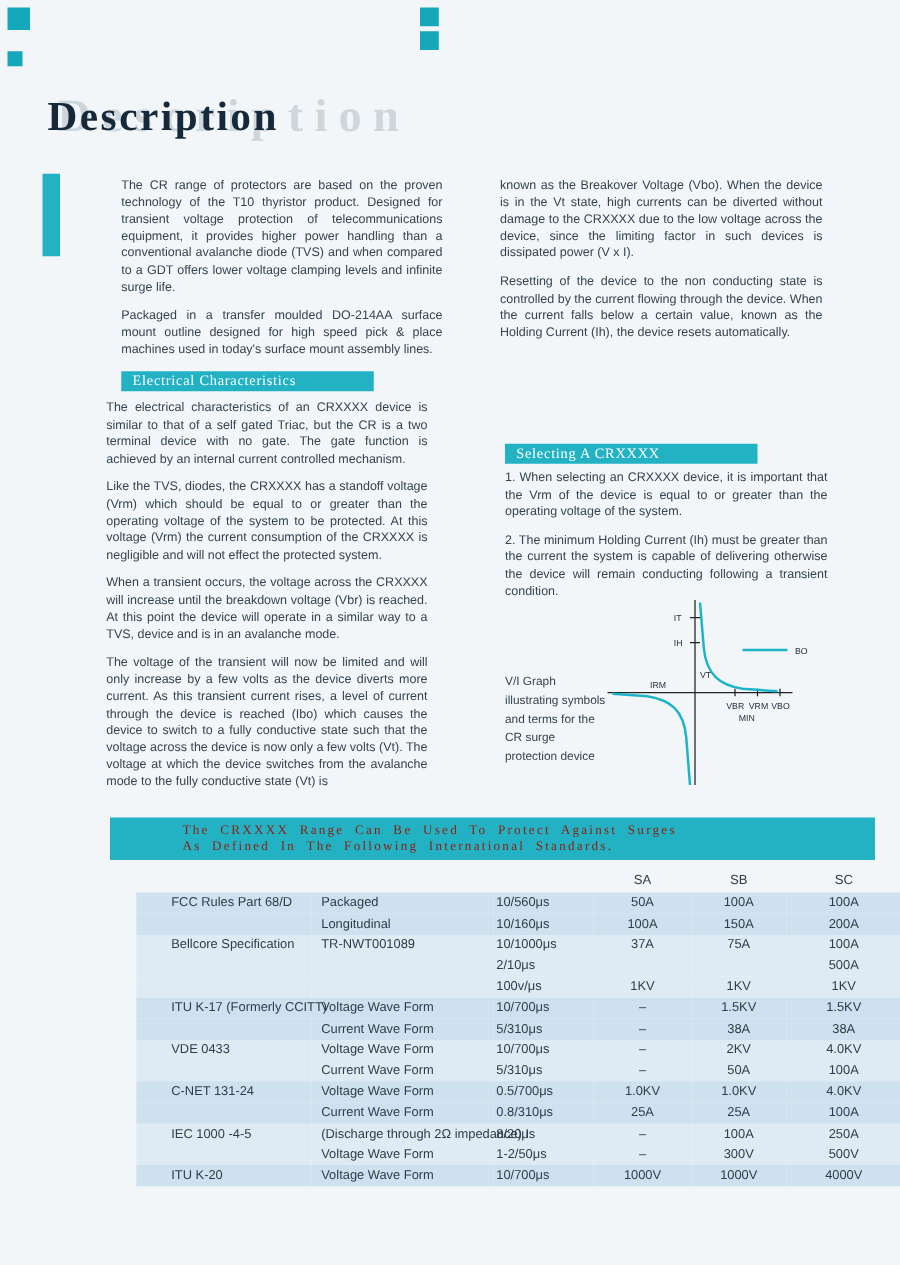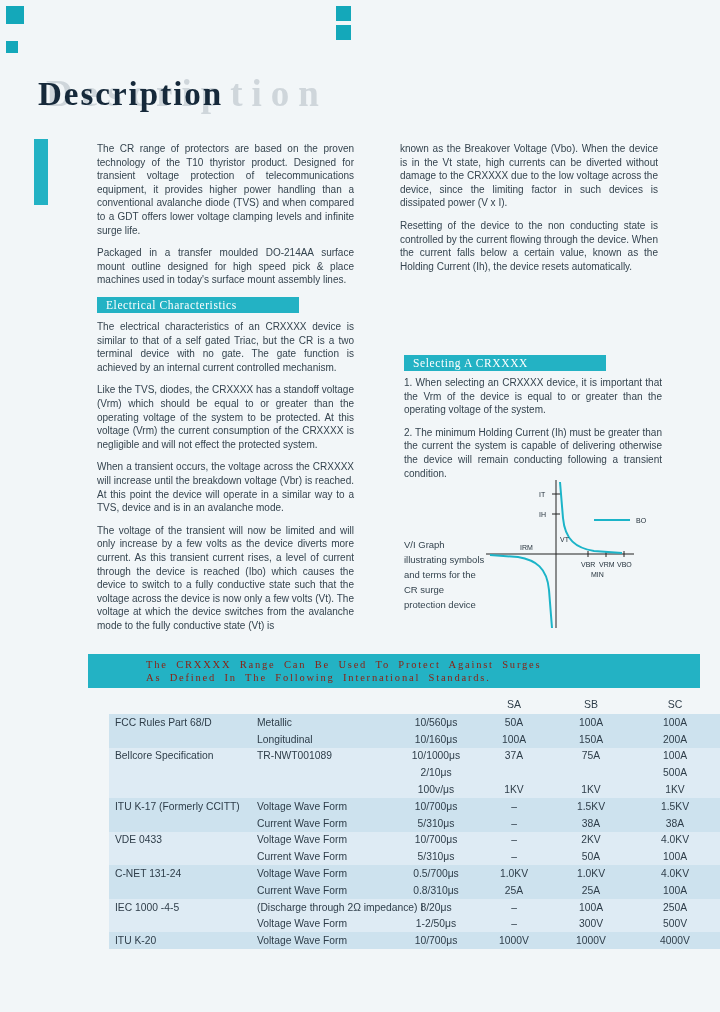--- a/index.html
+++ b/index.html
@@ -22,21 +22,21 @@
     font-size:33px; letter-spacing:2px; color:#16293a;
   }
 
   .col { position:absolute; width:257px; }
   .col p {
     margin:0 0 9px 0; font-size:10px; line-height:13.6px;
     text-align:justify; color:#35444f;
   }
   .col-intro-left  { left:97px;  top:142px; }
   .col-intro-right { left:400px; top:142px; width:258px; }
-  .col-elec-body   { left:97px;  top:320px; }
+  .col-elec-body   { left:85px;  top:320px; }
   .col-select-body { left:404px; top:376px; width:258px; }
 
   .sec-bar {
     position:absolute; height:16px; width:202px; box-sizing:border-box;
     background:#23b2c4; color:#ffffff;
     font-family:"Liberation Serif", serif; font-size:11.5px;
     line-height:16px; padding-left:9px; letter-spacing:0.6px;
   }
   .sec-bar-elec   { left:97px;  top:297px; }
   .sec-bar-select { left:404px; top:355px; }
@@ -54,23 +54,23 @@
     margin-left:48px;
   }
 
   .std-table {
     position:absolute; left:88px; top:694px; width:612px;
     border-collapse:collapse; table-layout:fixed;
     font-size:10.3px; color:#2e3d49;margin-left:21px;
   }
   .std-table thead td { height:18px; text-align:center; font-size:10.5px; color:#2e3d49; }
   .std-table tbody td { height:16.8px; padding:0; white-space:nowrap; overflow:visible; }
-  .std-table td.c0 { padding-left:6px; text-align:left; }
+  .std-table td.c0 { padding-left:28px; text-align:left; }
   .std-table td.c1 { padding-left:8px;  text-align:left; }
-  .std-table td.c2 { padding-left:2px;  text-align:center; }
+  .std-table td.c2 { padding-left:2px;  text-align:left; }
   .std-table td.c3, .std-table td.c4, .std-table td.c5 { text-align:center; }
   tr.g-a { background:#cde2ee; }
   tr.g-b { background:#deebf4; }
 
   svg text { font-family:"Liberation Sans", sans-serif; }
   .svg-caption { font-size:9.5px; fill:#35444f; }
   .svg-label   { font-size:7px;   fill:#1e2b36; }
 </style>
 </head>
 <body>
@@ -163,21 +163,21 @@
         <td></td>
         <td></td>
         <td>SA</td>
         <td>SB</td>
         <td>SC</td>
       </tr>
     </thead>
     <tbody>
         <tr class="g-a">
           <td class="c0">FCC Rules Part 68/D</td>
-          <td class="c1">Metallic</td>
+          <td class="c1">Packaged</td>
           <td class="c2">10/560μs</td>
           <td class="c3">50A</td>
           <td class="c4">100A</td>
           <td class="c5">100A</td>
         </tr>
         <tr class="g-a">
           <td class="c0"></td>
           <td class="c1">Longitudinal</td>
           <td class="c2">10/160μs</td>
           <td class="c3">100A</td>

